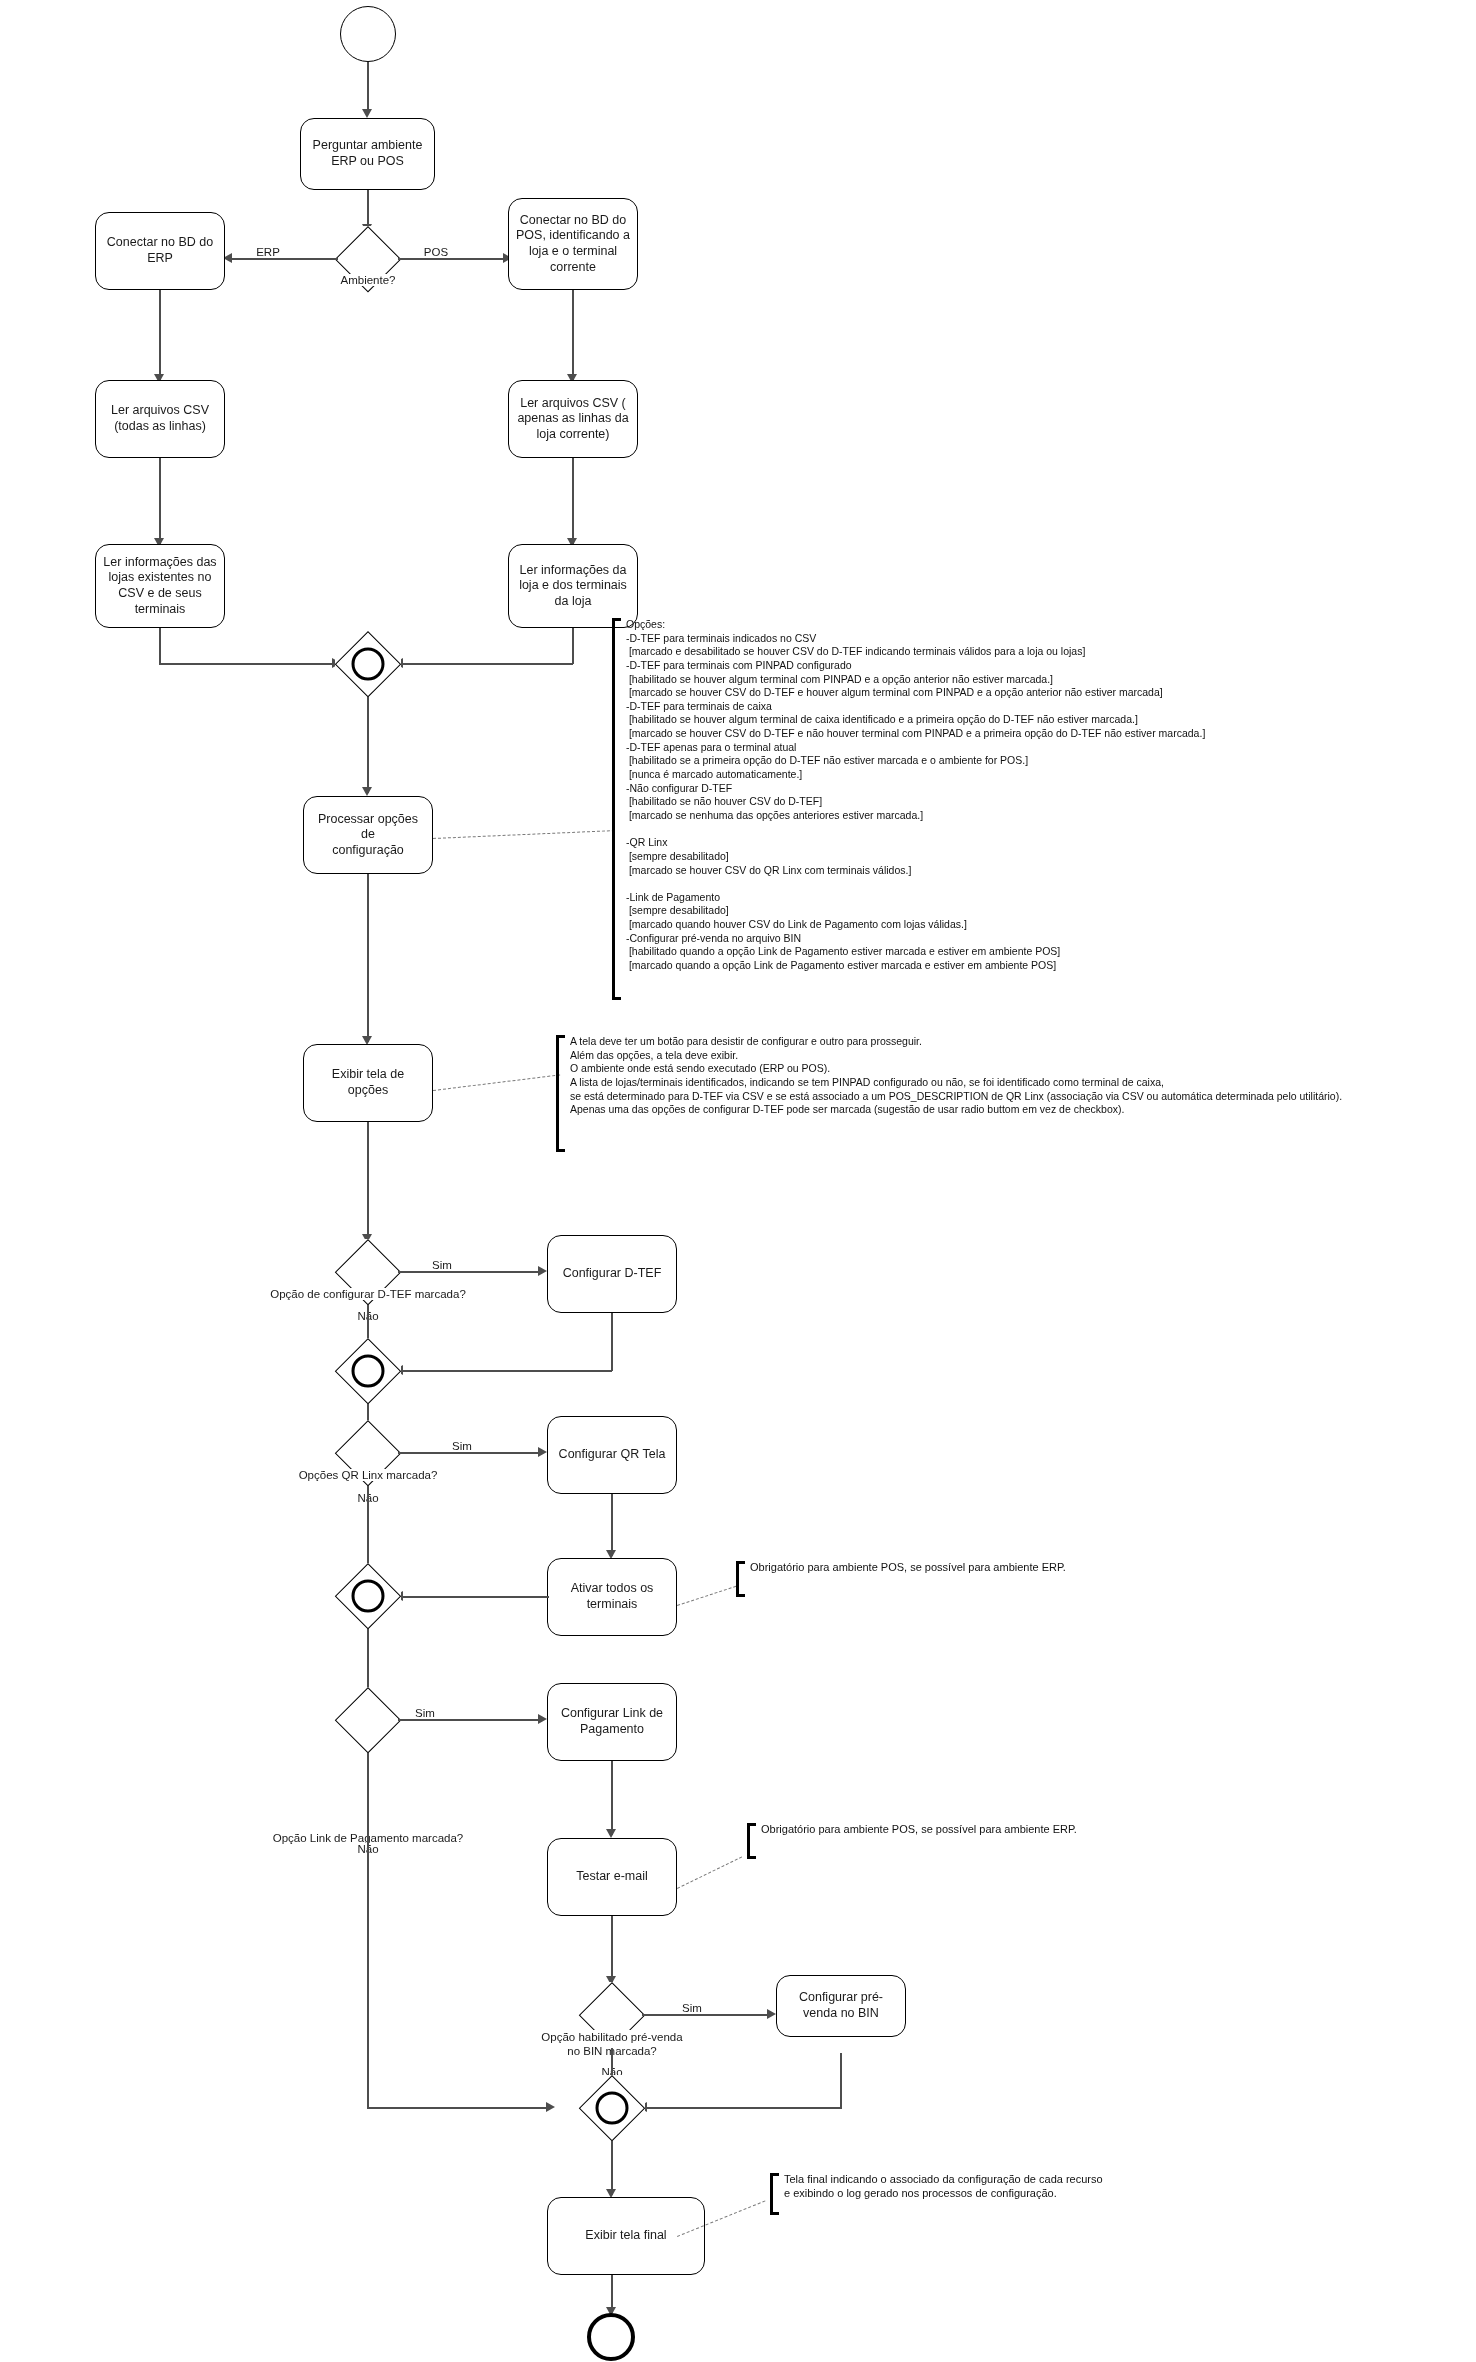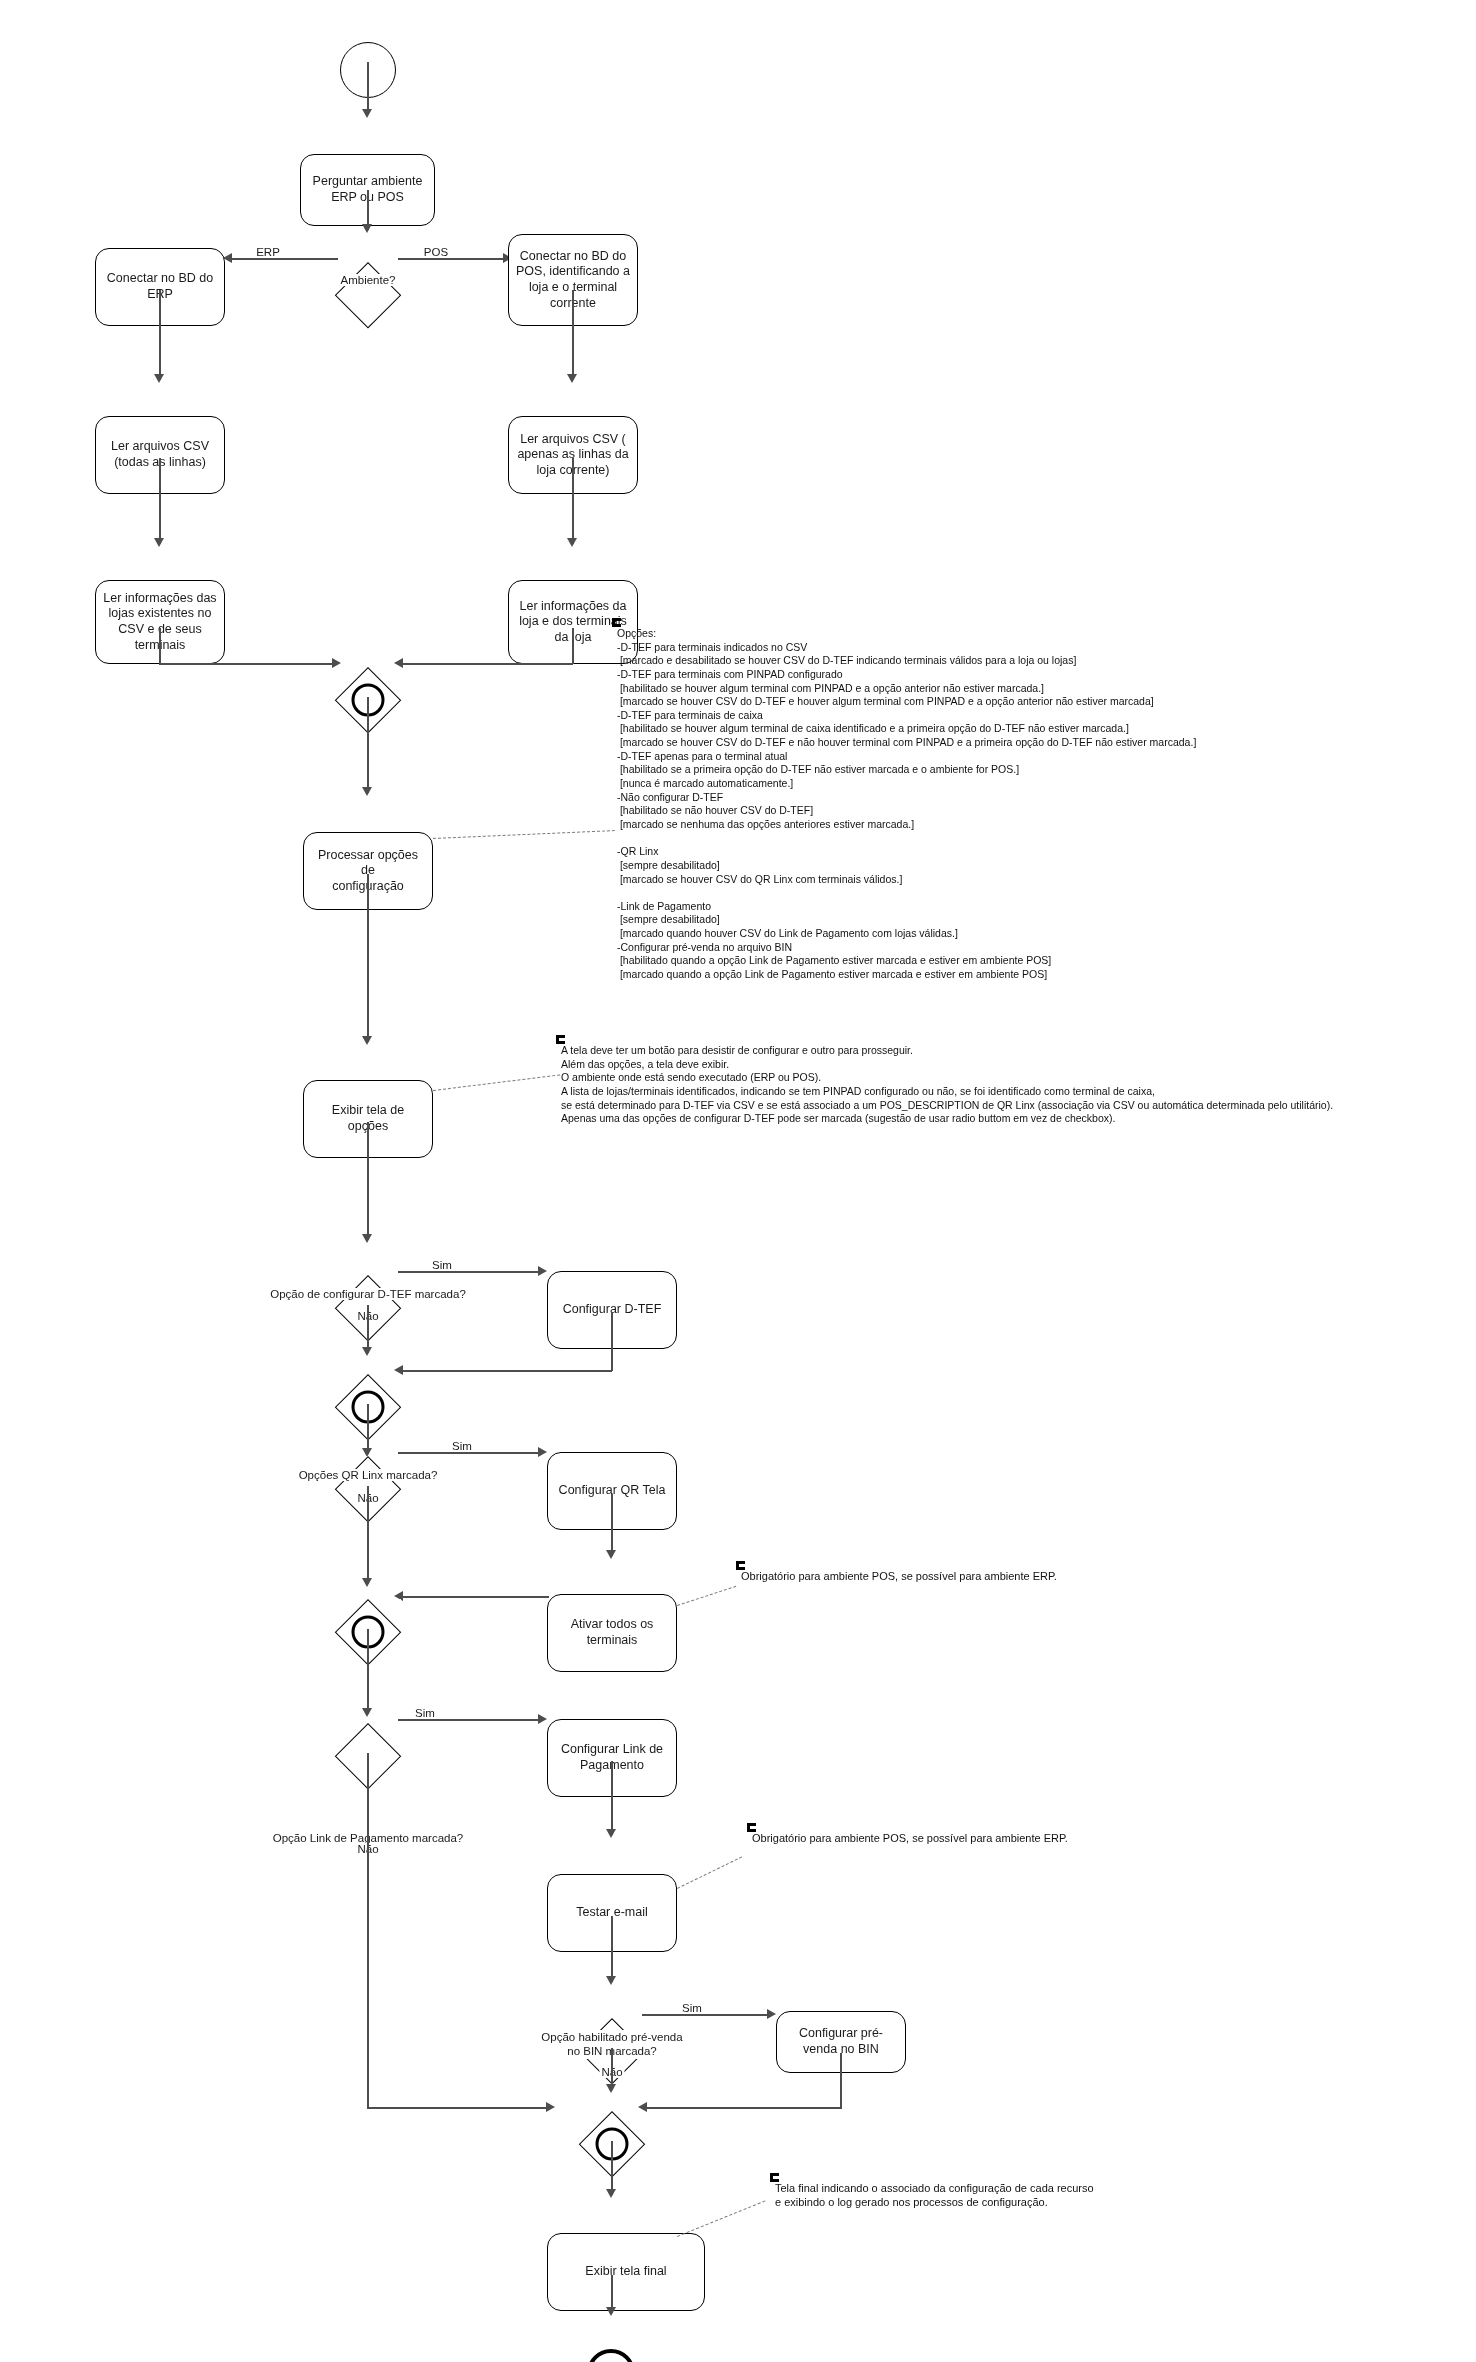--- a/index.html
+++ b/index.html
@@ -1,20 +1,20 @@
 <!DOCTYPE html>
 <html><head>
 <meta charset="utf-8">
 <style>
   html,body{margin:0;padding:0;background:#ffffff;}
   body{font-family:"Liberation Sans",sans-serif;color:#000;}
   #canvas{position:relative;width:1476px;height:2362px;background:#fff;overflow:hidden;}
 
   
-  .node{position:absolute;box-sizing:border-box;margin-top:36px;}
+  .node{position:absolute;box-sizing:border-box;}
 
   
   .proc{
     border:1.6px solid #000;border-radius:14px;background:#fff;
     display:flex;align-items:center;justify-content:center;text-align:center;
     font-size:12.5px;line-height:1.25;padding:4px 6px;color:#1a1a1a;
   }
 
   
   .circle{border:2.2px solid #000;border-radius:50%;background:#fff;}
@@ -42,21 +42,21 @@
   .ln{position:absolute;background:#4d4d4d;}
   .lnv{width:1.6px;}
   .lnh{height:1.6px;}
   
   .ah{position:absolute;width:0;height:0;}
   .ah-d{border-left:5.5px solid transparent;border-right:5.5px solid transparent;border-top:9px solid #4d4d4d;}
   .ah-l{border-top:5.5px solid transparent;border-bottom:5.5px solid transparent;border-right:9px solid #4d4d4d;}
   .ah-r{border-top:5.5px solid transparent;border-bottom:5.5px solid transparent;border-left:9px solid #4d4d4d;}
 
   
-  .note{position:absolute;display:flex;align-items:stretch;flex-direction:column;}
+  .note{position:absolute;display:flex;align-items:stretch;}
   .note .brk{width:9px;flex:0 0 9px;border-left:3px solid #000;border-top:3px solid #000;border-bottom:3px solid #000;box-sizing:border-box;}
   .note .txt{padding-left:5px;font-size:11px;line-height:1.27;white-space:pre;color:#111;}
   .note .txt.small{font-size:10.5px;line-height:1.30;}
 
   
   .dash{position:absolute;border-top:1.4px dashed #7a7a7a;transform-origin:0 0;}
 </style>
 </head>
 <body>
 

